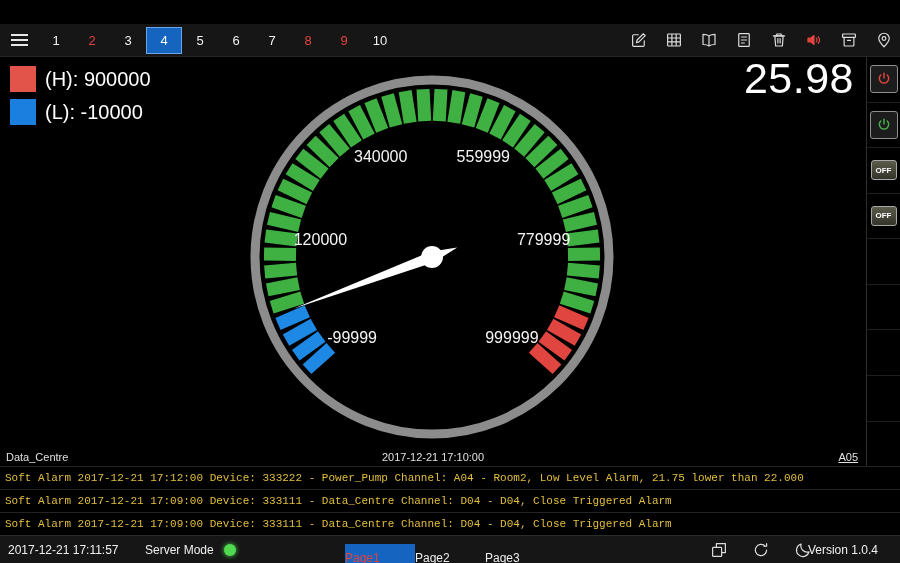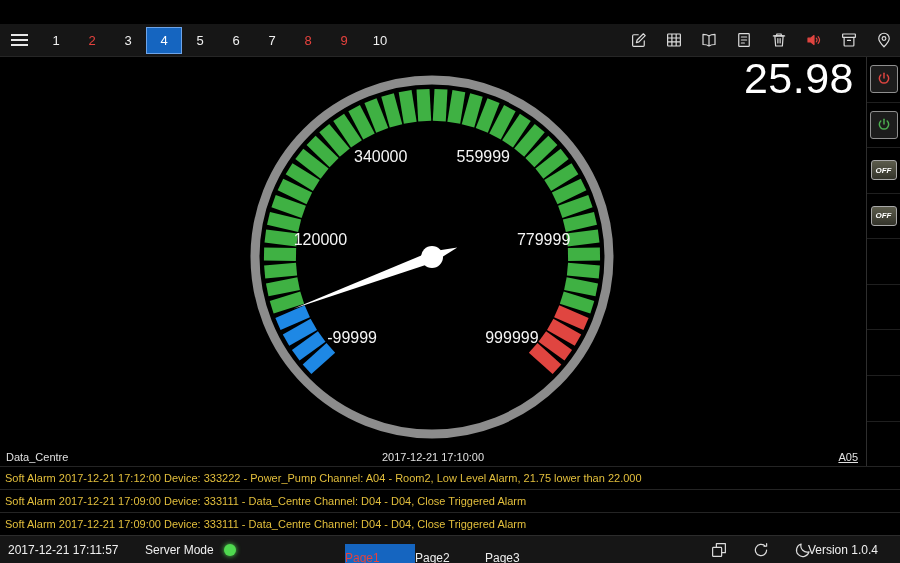--- a/index.html
+++ b/index.html
@@ -37,25 +37,25 @@
   .main-footer { position:absolute; left:0; right:0; bottom:0; height:17px; font-size:11px; color:#e0e0e0; }
   .mf-left { position:absolute; left:6px; bottom:3px; }
   .mf-center { position:absolute; left:50%; transform:translateX(-50%); bottom:3px; }
   .mf-right { position:absolute; right:8px; bottom:3px;text-decoration:underline; }
 
   
   .sidebar { position:absolute; top:57px; right:0; width:34px; height:409px; border-left:1px solid #2e2e2e; display:flex; flex-direction:column; background:#000; }
   .side-cell { flex:1; border-bottom:1px solid #1f1f1f; display:flex; align-items:center; justify-content:center; }
   .side-cell:last-child { border-bottom:none; }
   .power-btn { width:28px; height:28px; border:1px solid #8f8f8f; border-radius:3px; background:#1c1c1c; display:flex; align-items:center; justify-content:center; cursor:pointer; }
-  .switch-btn { width:26px; height:20px; border:1px solid #a8a8a8; border-radius:3px; background:linear-gradient(#5c5c4c,#33332a); color:#fff; font-size:8px; font-weight:bold; display:flex; align-items:center; justify-content:center; cursor:pointer;font-style:italic; }
+  .switch-btn { width:26px; height:20px; border:1px solid #a8a8a8; border-radius:3px; background:linear-gradient(#5c5c4c,#33332a); color:#fff; font-size:8px; font-weight:bold; display:flex; align-items:center; justify-content:center; cursor:pointer; }
 
   
   .alarm-list { position:absolute; top:466px; left:0; right:0; }
-  .alarm-row { height:23px; line-height:23px; border-top:1px solid #242424; color:#e3bf3c; font-size:11px; padding-left:5px; white-space:nowrap; overflow:hidden; cursor:default; }
+  .alarm-row { height:23px; line-height:23px; border-top:1px solid #242424; color:#e3bf3c; font-size:11px; padding-left:5px; white-space:nowrap; overflow:hidden; cursor:default;font-family:Liberation Mono, monospace; }
 
   
   .statusbar { position:absolute; bottom:0; left:0; right:0; height:28px; background:#161616; border-top:1px solid #2c2c2c; font-size:12px; }
   .sb-time { position:absolute; left:8px; top:7px; color:#f0f0f0; }
   .sb-mode { position:absolute; left:145px; top:7px; color:#f0f0f0; }
   .sb-dot { position:absolute; left:224px; top:8px; width:12px; height:12px; border-radius:50%; background:#4fd94f; box-shadow:0 0 5px #4fd94f; }
   .sb-pages { position:absolute; left:50%; transform:translateX(-50%); top:0; display:flex; height:28px; }
   .sb-page { width:70px; text-align:left; line-height:28px; color:#eee; cursor:pointer;margin-top:8px; }
   .sb-page.state-true { background:#1565c0; color:#e5423d; }
   .sb-icons { position:absolute; right:88px; top:5px; display:flex; gap:24px; align-items:center; }
@@ -118,20 +118,30 @@
           <path d="M10 12.5h4"></path>
         </svg>
       <svg class="tool-icon" viewBox="0 0 24 24" fill="none" stroke="#dcdcdc" stroke-width="1.6" stroke-linejoin="round">
           <path d="M12 21c-4-4-7-7.6-7-11a7 7 0 0 1 14 0c0 3.4-3 7-7 11z"></path>
           <circle cx="12" cy="10" r="2.5"></circle>
         </svg>
     </div>
   </div>
 
   <div class="main">
+    <div class="legend">
+      <div class="legend-row">
+        <span class="legend-swatch high"></span>
+        <span class="legend-text">(H): 900000</span>
+      </div>
+      <div class="legend-row">
+        <span class="legend-swatch low"></span>
+        <span class="legend-text">(L): -10000</span>
+      </div>
+    </div>
 
     <div class="value-display">25.98</div>
 
     <svg class="gauge-svg" width="400" height="400" viewBox="0 0 400 400">
       <circle cx="200" cy="200" r="177" fill="none" stroke="#8c8c8c" stroke-width="9"></circle>
       <g id="gauge-ticks">
           <line x1="98.8240834771725" y1="290.88142778239035" x2="75.01798547180131" y2="312.2652931429528" stroke="#1e88e5" stroke-width="13"></line>
           <line x1="89.68900967599033" y1="279.54549273048883" x2="63.73348254092923" y2="298.2620792553097" stroke="#1e88e5" stroke-width="13"></line>
           <line x1="81.81803324640765" y1="267.29801434108435" x2="54.0105116573271" y2="283.1328412448689" stroke="#1e88e5" stroke-width="13"></line>
           <line x1="75.30135082782853" y1="254.2793413246301" x2="45.960492199082296" y2="267.0509510480725" stroke="#1e88e5" stroke-width="13"></line>

